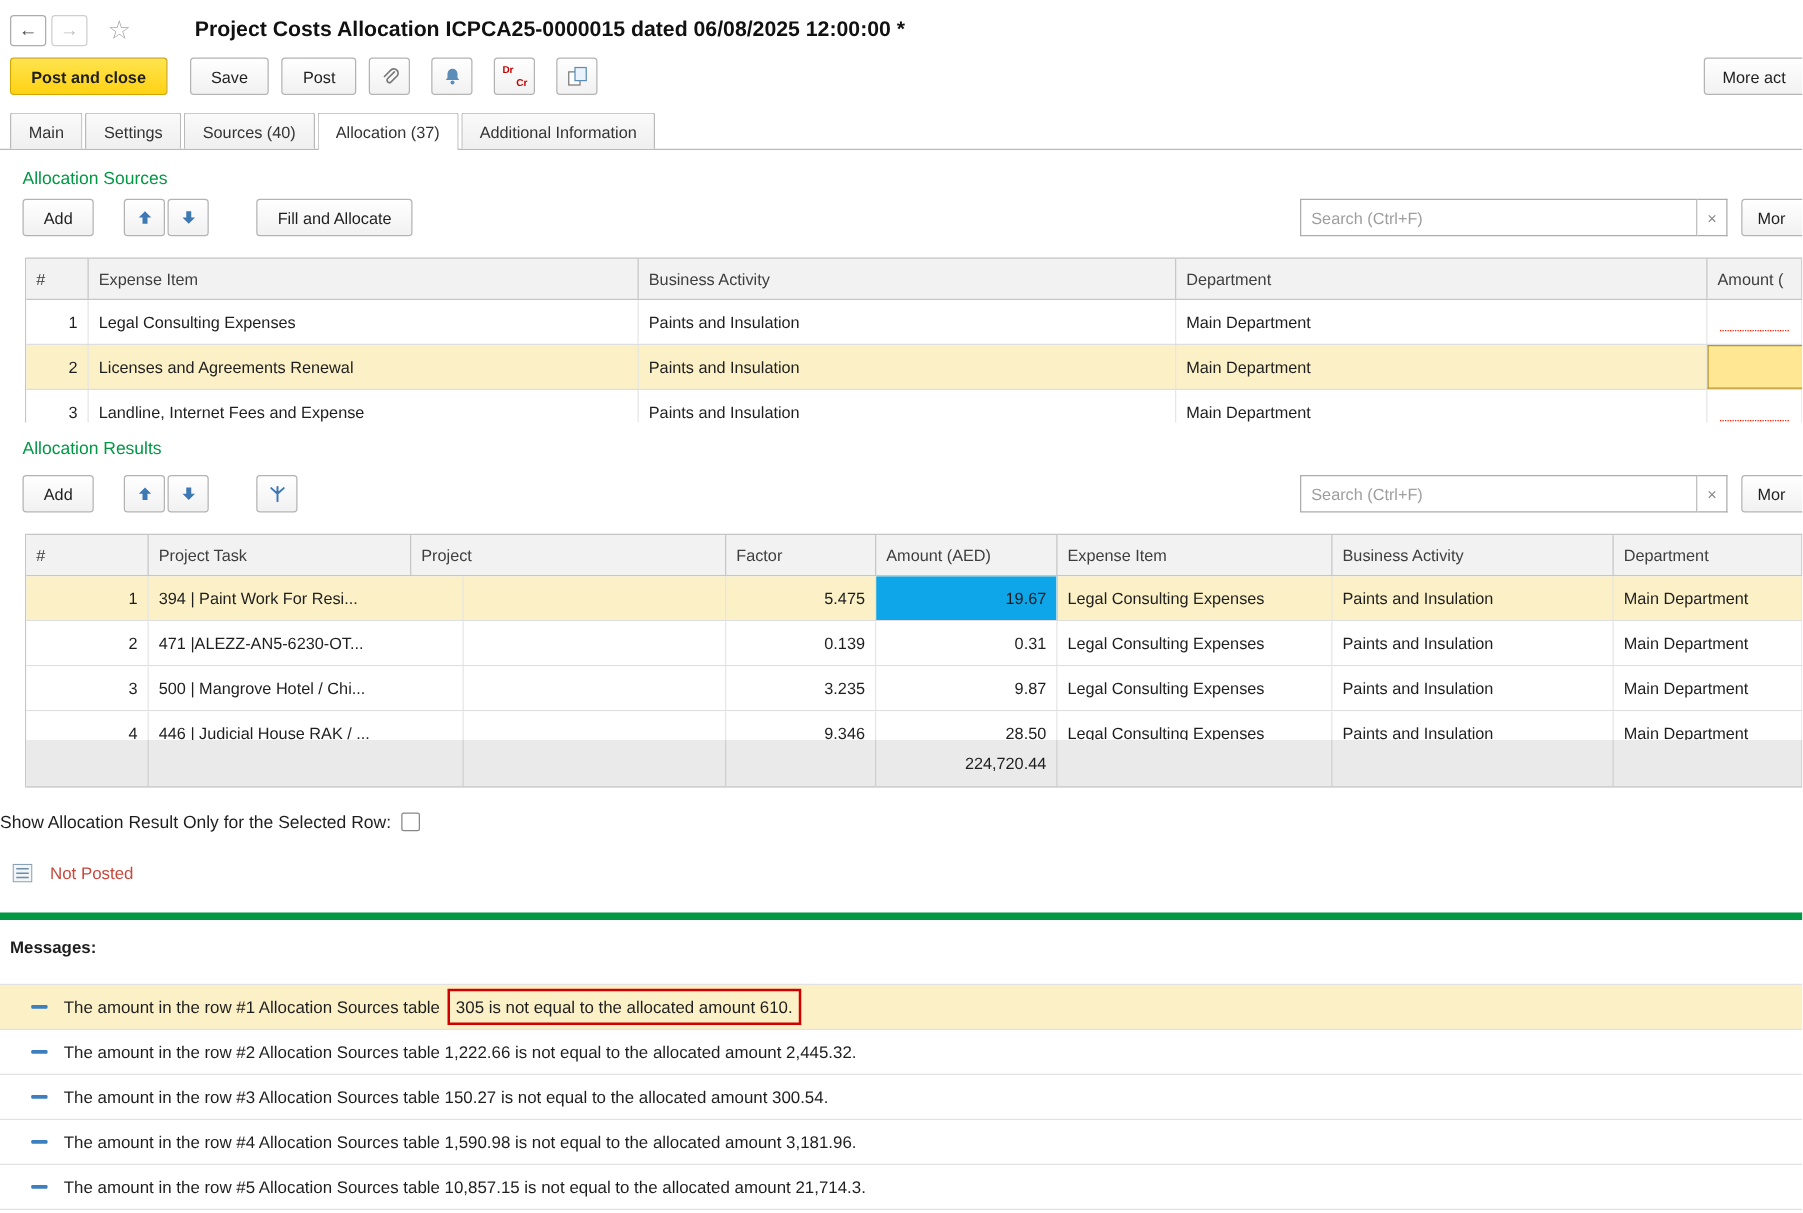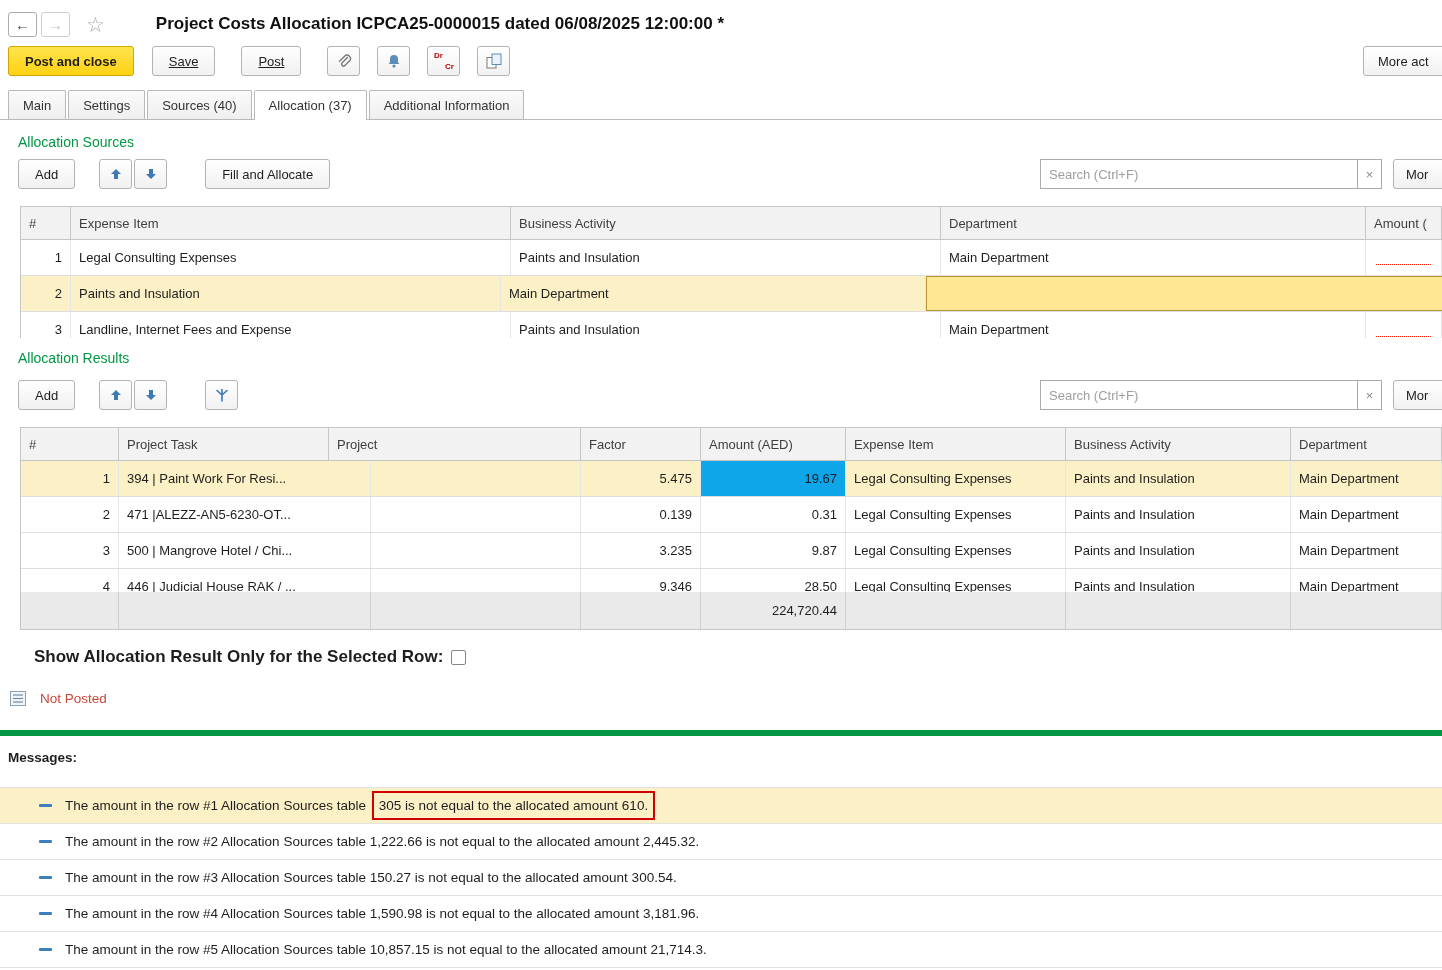--- a/index.html
+++ b/index.html
@@ -15,21 +15,21 @@
   .star { font-size:21px; color:#A9A9A9; margin:0 12px 0 12px; line-height:1; cursor:pointer; }
   .doc-title { font-size:17px; font-weight:bold; color:#111; white-space:nowrap;padding-left:39px; }
 
   
   .cmdbar { display:flex; align-items:center; height:34px; margin-top:4px; padding-left:8px; position:relative; }
   .btn { height:30px; border:1px solid #B3B3B3; border-radius:3px; background:linear-gradient(#FFFFFF,#F1F1F1);
          font-size:13px; padding:0 16px; display:inline-flex; align-items:center; justify-content:center;
          color:#1e1e1e; white-space:nowrap; cursor:pointer; }
   .btn-primary { background:linear-gradient(#FFE44F,#FFD213); border-color:#D2A800; font-weight:bold; }
   .icon-btn { width:33px; height:30px; padding:0; }
-  .mr18 { margin-right:18px; } .mr26 { margin-right:26px;text-decoration:underline; } .mr17 { margin-right:17px; }
+  .mr18 { margin-right:18px; } .mr26 { margin-right:10px; } .mr17 { margin-right:17px; }
   .more-actions { position:absolute; left:1363px; top:2px; width:120px; justify-content:flex-start; padding-left:14px; }
   .drcr { position:relative; width:20px; height:20px; font-size:8px; font-weight:bold; color:#C00000; }
   .drcr .dr { position:absolute; left:0; top:0; }
   .drcr .cr { position:absolute; right:0; bottom:0; }
 
   
   .tabs { display:flex; align-items:flex-end; height:30px; margin-top:12px; padding-left:8px; border-bottom:1px solid #B9B9B9; }
   .tab { height:29px; padding:0 14px; display:flex; align-items:center; font-size:13px; color:#333;
          border:1px solid #B9B9B9; border-bottom:none; background:linear-gradient(#FAFAFA,#EFEFEF);
          margin-right:2px; border-radius:2px 2px 0 0; cursor:pointer; white-space:nowrap; }
@@ -69,33 +69,33 @@
   .res .c4 { width:145px; } .res .c5 { width:220px; } .res .c6 { width:225px; } .res .c7 { flex:1; }
 
   .req-underline { display:inline-block; width:55px; height:14px; border-bottom:1px dotted #FF1E00; margin-left:auto; margin-right:2px; }
   .edit-cell { background:#FFE793; border:1px solid #B89730; border-right:none; }
   .amount-hl { background:#0ea5e9; }
 
   .totals { display:flex; height:38px; background:#EAEAEA; border-bottom:1px solid #C6C6C6; }
   .totals .td { border-right:1px solid #CFCFCF; font-size:13px; }
 
   
-  .check-row { display:flex; align-items:center; margin:18px 0 0 34px; font-size:17px; height:18px;font-weight:bold; }
+  .check-row { display:flex; align-items:center; margin:18px 0 0 0; font-size:14px; height:18px; }
   .checkbox { width:15px; height:15px; border:1px solid #878787; border-radius:2px; background:#fff; margin-left:8px; cursor:pointer; }
 
   .status-row { display:flex; align-items:center; margin:24px 0 0 10px; height:16px; }
   .status-icon { margin-right:14px; display:flex; }
   .status-text { color:#C8483A; font-size:13.5px; }
 
   .green-bar { height:6px; background:#009845; margin-top:24px; width:1442px; }
 
   
   .messages-title { font-weight:bold; font-size:13.5px; margin:14px 0 0 8px; }
   .msg-list { margin-top:22px; border-top:1px solid #E2E2E2; }
-  .msg { display:flex; align-items:center; height:36px; border-bottom:1px solid #E2E2E2; padding-left:39px;
+  .msg { display:flex; align-items:center; height:36px; border-bottom:1px solid #E2E2E2; padding-left:25px;
          font-size:13.5px; cursor:pointer; }
   .msg.selected { background:#FBF0C6; }
   .dash { width:13px; height:3px; background:#3D7EBE; border-radius:1px; margin-right:13px; flex:0 0 auto; }
   .msg-text { white-space:nowrap; }
   .boxed { display:inline-block; border:2px solid #D10000; padding:5px 5px; margin:-5px 0 -5px 2px; }
 
   svg { display:block; }
 </style>
 </head>
 <body>
@@ -198,20 +198,21 @@
         <div class="td num c0">1</div>
         <div class="td c1">Legal Consulting Expenses</div>
         <div class="td c2">Paints and Insulation</div>
         <div class="td c3">Main Department</div>
         <div class="td c4">
             <span class="req-underline"></span>
           </div>
       </div>
       <div class="tr selected">
         <div class="td num c0">2</div>
+        <div class="td c1">Licenses and Agreements Renewal</div>
         <div class="td c2">Paints and Insulation</div>
         <div class="td c3">Main Department</div>
         <div class="td c4 edit-cell"></div>
       </div>
       <div class="tr">
         <div class="td num c0">3</div>
         <div class="td c1">Landline, Internet Fees and Expense</div>
         <div class="td c2">Paints and Insulation</div>
         <div class="td c3">Main Department</div>
         <div class="td c4">

